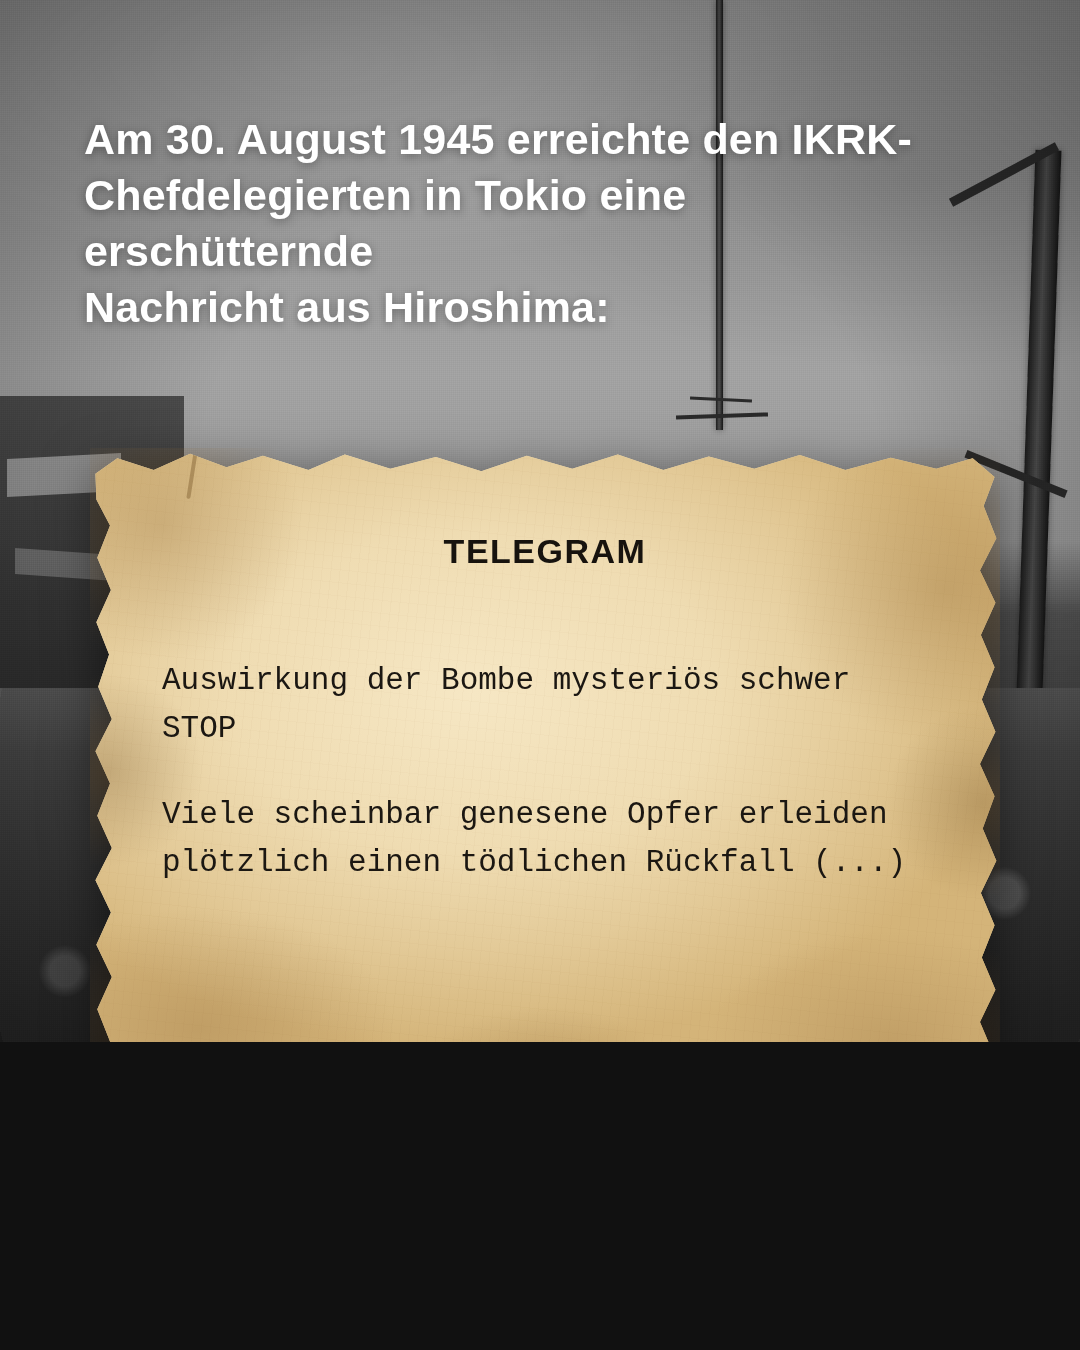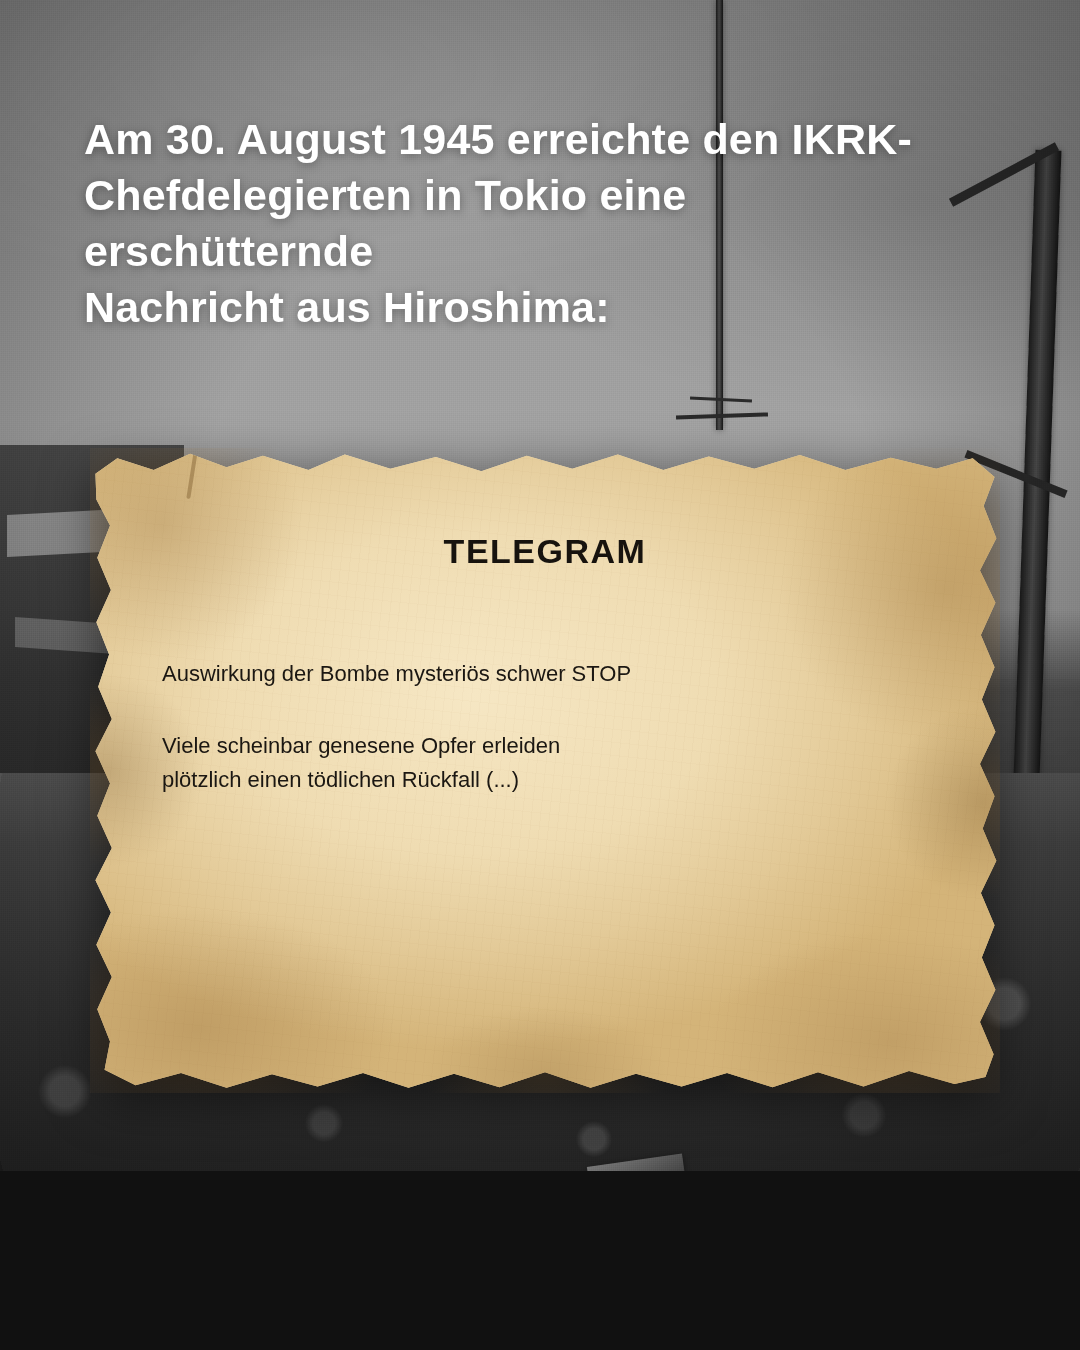--- a/index.html
+++ b/index.html
@@ -7,21 +7,21 @@
     padding: 0;
     background: #111;
   }
   body {
     font-family: "Liberation Sans", sans-serif;
   }
 
   .canvas {
     position: relative;
     width: 1080px;
-    height: 1171px;
+    height: 1042px;
     overflow: hidden;
     background: #8f8f8f;
   }
 
   
   .photo {
     position: absolute;
     inset: 0;
     filter: grayscale(100%);
   }
@@ -248,23 +248,24 @@
   .telegram-title {
     text-align: center;
     font-size: 34px;
     font-weight: bold;
     letter-spacing: 1.5px;
     margin: 22px 0 0 0;
     color: #17130e;
   }
   .telegram-body {
     margin-top: 86px;
-    font-size: 22px;
+    font-size: 31px;
     line-height: 1.55;
     color: #1b1712;
+    font-family: Liberation Mono, monospace;
   }
   .telegram-line {
     margin: 0 0 34px 0;
     white-space: pre-line;
   }
   .telegram-line:last-child { margin-bottom: 0; margin-top: 38px; }
 </style>
 </head>
 <body>
 

